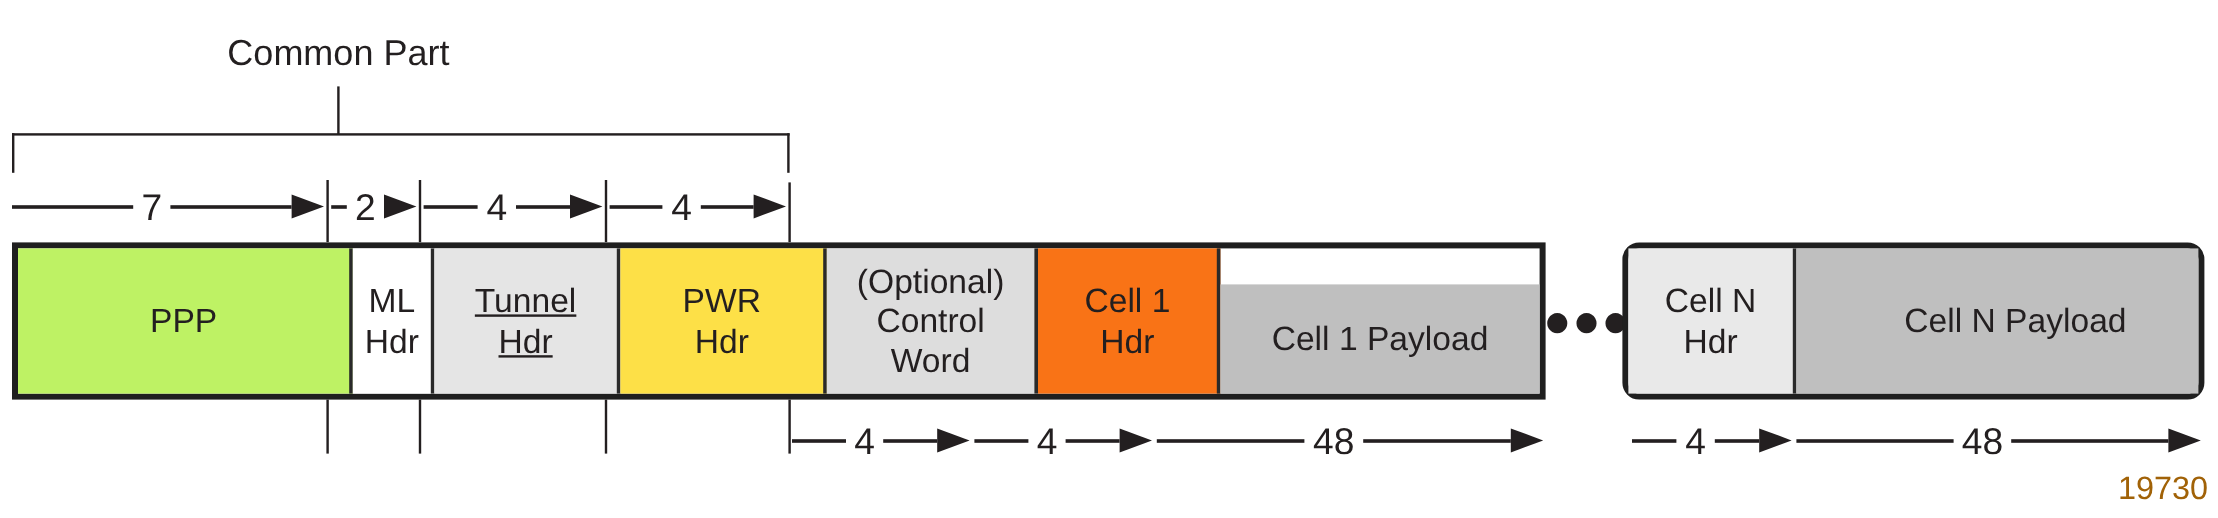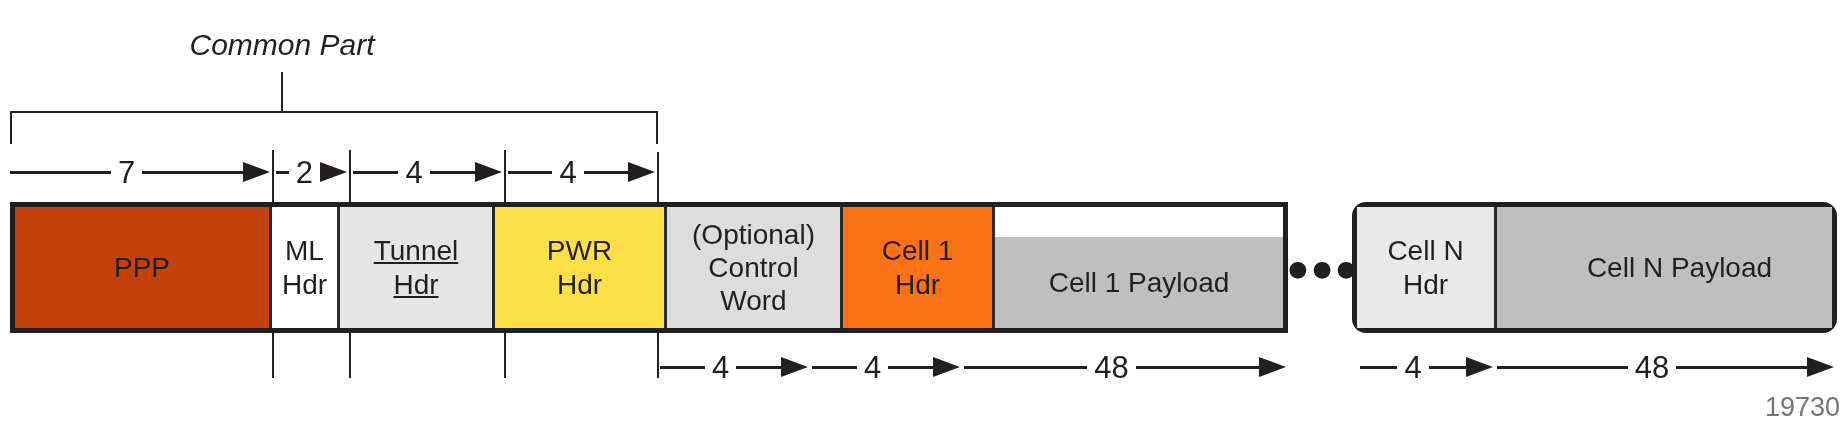--- a/index.html
+++ b/index.html
@@ -7,21 +7,21 @@
     width:1848px; height:432px; position:relative; background:#ffffff;
     font-family:"Liberation Sans","DejaVu Sans",sans-serif; color:#231f20;
     overflow:hidden;
   }
 
   
   .hline { position:absolute; height:3px; background:#231f20; }
   .vtick { position:absolute; width:2px; background:#231f20; }
   .bracket-label {
     position:absolute; left:132px; top:28px; width:300px;
-    text-align:center; font-size:30px;font-style:italic;
+    text-align:center; font-size:30px;
   }
 
   
   .dim { position:absolute; height:44px; display:flex; align-items:center; }
   .dline { flex:1; height:3px; background:#231f20; }
   .dnum  { font-size:31px; line-height:1; padding:0 7px; white-space:nowrap; }
   .dhead {
     width:0; height:0; flex:none;
     border-left:27px solid #231f20;
     border-top:10px solid transparent;
@@ -42,21 +42,21 @@
   .field:last-child { border-right:none; flex:1; }
 
   .ellipsis {
     position:absolute; left:1290px; top:248px; width:64px; height:40px;
     display:flex; align-items:center; justify-content:center;
     font-size:22px; letter-spacing:5px; text-indent:5px;
     font-family:"DejaVu Sans",sans-serif;
   }
 
   .fig-num {
-    position:absolute; right:8px; top:392px; font-size:27px; color:#737373;
+    position:absolute; right:8px; top:392px; font-size:27px; color:#a16207;
   }
 </style>
 </head>
 <body>
 
 <div class="bracket-label">Common Part</div>
 <div class="vtick" style="left:281px; top:72px; height:40px;"></div>
 <div class="hline" style="left:10px; top:111px; width:648px; height:2px;"></div>
 <div class="vtick" style="left:10px; top:111px; height:33px;"></div>
 <div class="vtick" style="left:656px; top:111px; height:33px;"></div>
@@ -84,21 +84,21 @@
     <i class="dline"></i>
     <i class="dhead"></i>
 </div>
 
 <div class="vtick" style="left:272px; top:150px; height:52px;"></div>
 <div class="vtick" style="left:349px; top:150px; height:52px;"></div>
 <div class="vtick" style="left:504px; top:150px; height:52px;"></div>
 <div class="vtick" style="left:657px; top:152px; height:50px;"></div>
 
 <div class="frame" style="left:10px; width:1278px;">
-  <div class="field" style="width: 257px; background-color: #c2410c;">PPP</div>
+  <div class="field" style="width: 279px; background-color: #bef264;">PPP</div>
   <div class="field" style="width: 68px; background-color: rgb(255, 255, 255);">ML
 Hdr</div>
   <div class="field" style="width: 155px; background-color: rgb(229, 229, 229); text-decoration: underline;">Tunnel
 Hdr</div>
   <div class="field" style="width: 172px; background-color: #fde047;">PWR
 Hdr</div>
   <div class="field" style="width: 176px; background-color: rgb(221, 221, 221);">(Optional)
 Control
 Word</div>
   <div class="field" style="width: 152px; background-color: #f97316;">Cell 1

